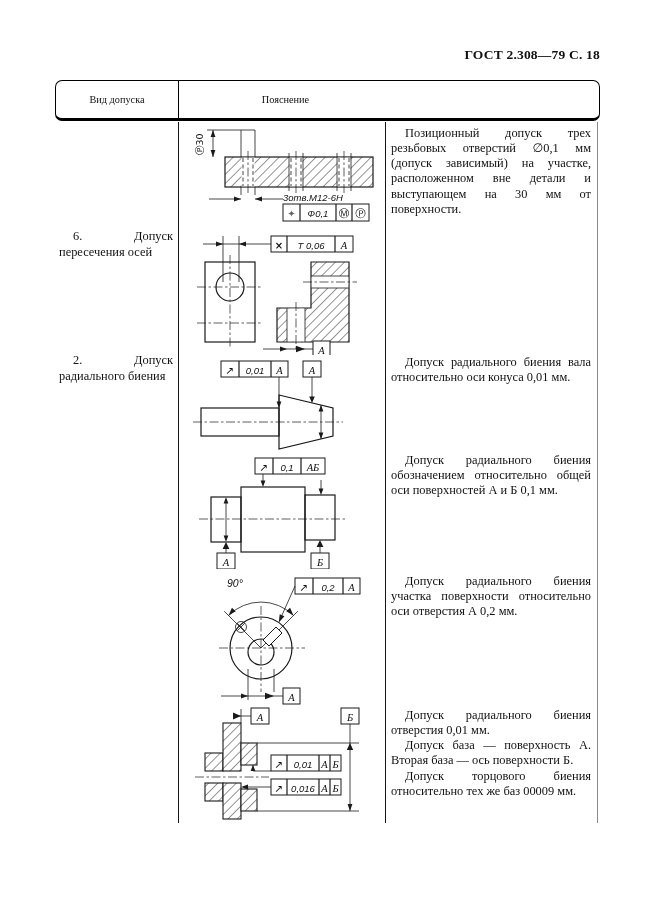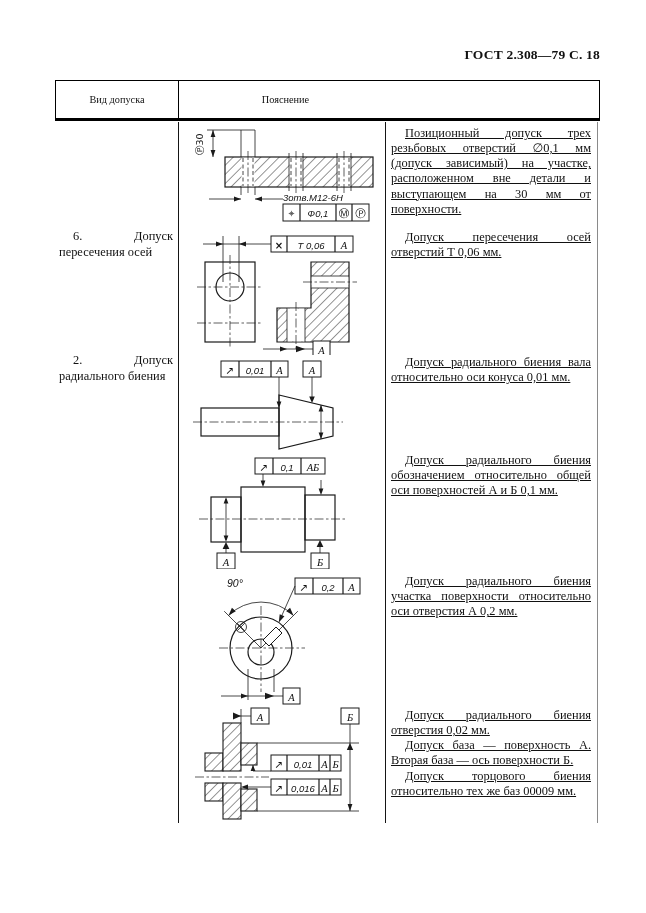--- a/index.html
+++ b/index.html
@@ -10,21 +10,21 @@
   }
   .pg-header{
     position:absolute;top:47px;right:46px;font-size:13.5px;font-weight:bold;
     letter-spacing:.2px;
     text-align:right;
   }
   .tbl-head{
     position:absolute;left:55px;top:80px;width:543px;height:37px;
     border-top:1.5px solid #000;border-bottom:3.5px solid #000;
     border-left:1px solid #000;border-right:1px solid #000;
-    display:flex;box-sizing:content-box;
+    display:flex;box-sizing:content-box;border-radius:7px;
   }
   .tbl-head .hc{
     display:flex;align-items:center;justify-content:center;text-align:center;
     font-size:10.3px;line-height:1.3;padding:2px 8px;box-sizing:border-box;
   }
   .hc1{width:123px;border-right:1px solid #000;}
   .hc2{width:207px;border-right:1px solid #000;}
   .hc3{width:213px;}
   .tbl-body{
     position:absolute;left:55px;top:122px;width:543px;height:701px;
@@ -33,21 +33,20 @@
   .vsep.s1{left:123px;}
   .vsep.s2{left:330px;}
   .vsep.s3{left:542px;border-left:1px solid #8a8a8a;}
   .vlabel{
     position:absolute;left:4px;width:114px;font-size:12.4px;line-height:1.25;
     text-align:justify;text-indent:14px;
   }
   .expl{
     position:absolute;left:336px;width:200px;font-size:12.4px;line-height:1.22;
     text-align:justify;
-    text-decoration:underline;
   }
   .expl p{margin:0;text-indent:14px;}
   .drw{position:absolute;left:128px;}
   
   .ln{stroke:#1a1a1a;stroke-width:1.2;fill:none;}
   .thin{stroke:#1a1a1a;stroke-width:0.8;fill:none;}
   .dash{stroke:#1a1a1a;stroke-width:0.8;fill:none;stroke-dasharray:4 2.5;}
   .cl{stroke:#1a1a1a;stroke-width:0.7;fill:none;stroke-dasharray:9 2.5 2.5 2.5;}
   .fr{fill:#fff;stroke:#1a1a1a;stroke-width:1;}
   .arr{fill:#1a1a1a;stroke:none;}
@@ -79,34 +78,31 @@
   <div class="vsep s1"></div>
   <div class="vsep s2"></div>
   <div class="vsep s3"></div>
 
   <div class="vlabel" style="top:107px">6. Допуск пересечения осей</div>
   <div class="vlabel" style="top:231px">2. Допуск радиального биения</div>
 
   <div class="expl" style="top:4px">
     <p>Позиционный допуск трех резьбовых отверстий ∅0,1 мм (допуск зависимый) на участке, расположенном вне детали и выступающем на 30 мм от поверхности.</p>
   </div>
-  <div class="expl" style="top:108px">
-    <p>Допуск пересечения осей отверстий Т 0,06 мм.</p>
-  </div>
   <div class="expl" style="top:233px">
     <p>Допуск радиального биения вала относительно оси конуса 0,01 мм.</p>
   </div>
   <div class="expl" style="top:331px">
     <p>Допуск радиального биения обозначением относительно общей оси поверхностей А и Б 0,1 мм.</p>
   </div>
   <div class="expl" style="top:452px">
     <p>Допуск радиального биения участка поверхности относительно оси отверстия А 0,2 мм.</p>
   </div>
   <div class="expl" style="top:586px">
-    <p>Допуск радиального биения отверстия 0,02 мм.</p>
+    <p>Допуск радиального биения отверстия 0,01 мм.</p>
     <p>Допуск база — поверхность А. Вторая база — ось поверхности Б.</p>
     <p>Допуск торцового биения относительно тех же баз 00009 мм.</p>
   </div>
 
   <svg class="drw" style="top:2px" width="200" height="103" viewBox="0 0 200 103">
     <line x1="24" y1="6" x2="72" y2="6" class="thin"></line>
     <line x1="30" y1="6" x2="30" y2="33" class="thin"></line>
     <polygon class="arr" points="30,6 27.6,13 32.4,13"></polygon>
     <polygon class="arr" points="30,33 27.6,26 32.4,26"></polygon>
     <text class="fs" style="font-size:9.5px" transform="rotate(-90 20 31)" x="20" y="31">Ⓟ30</text>

